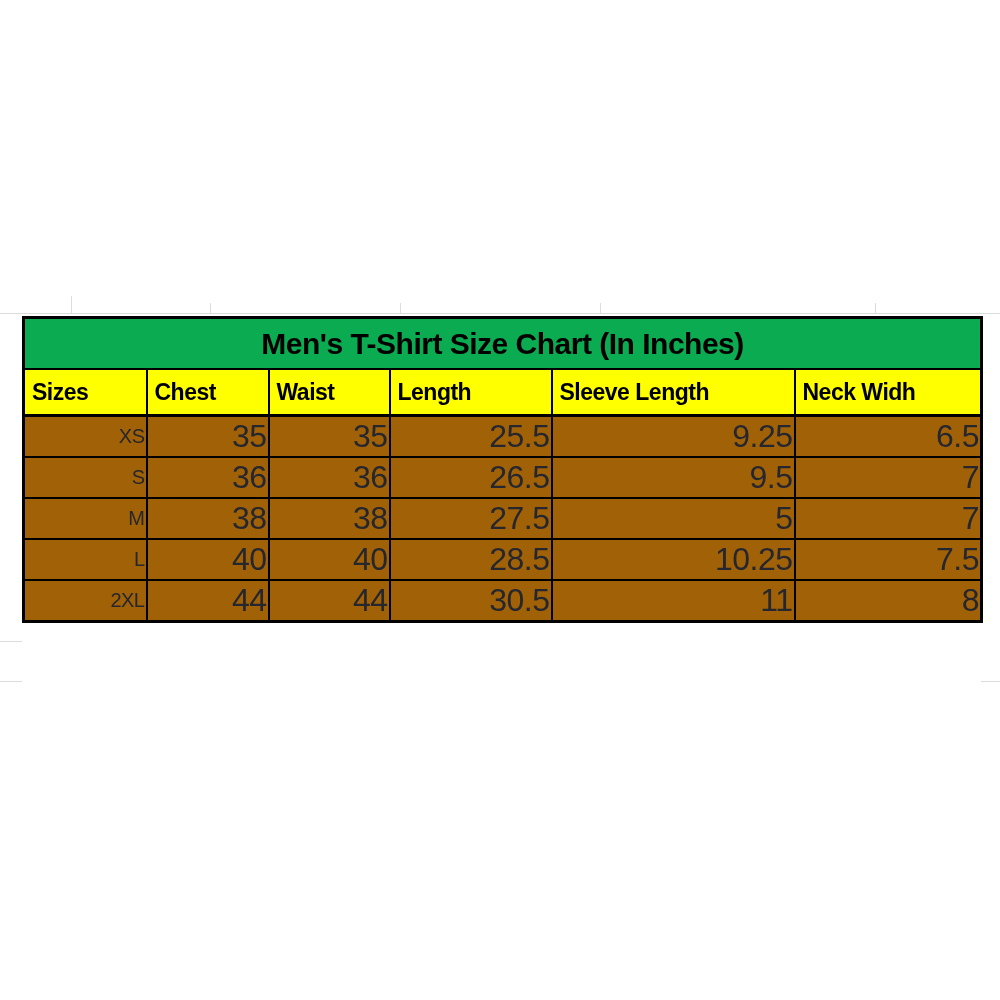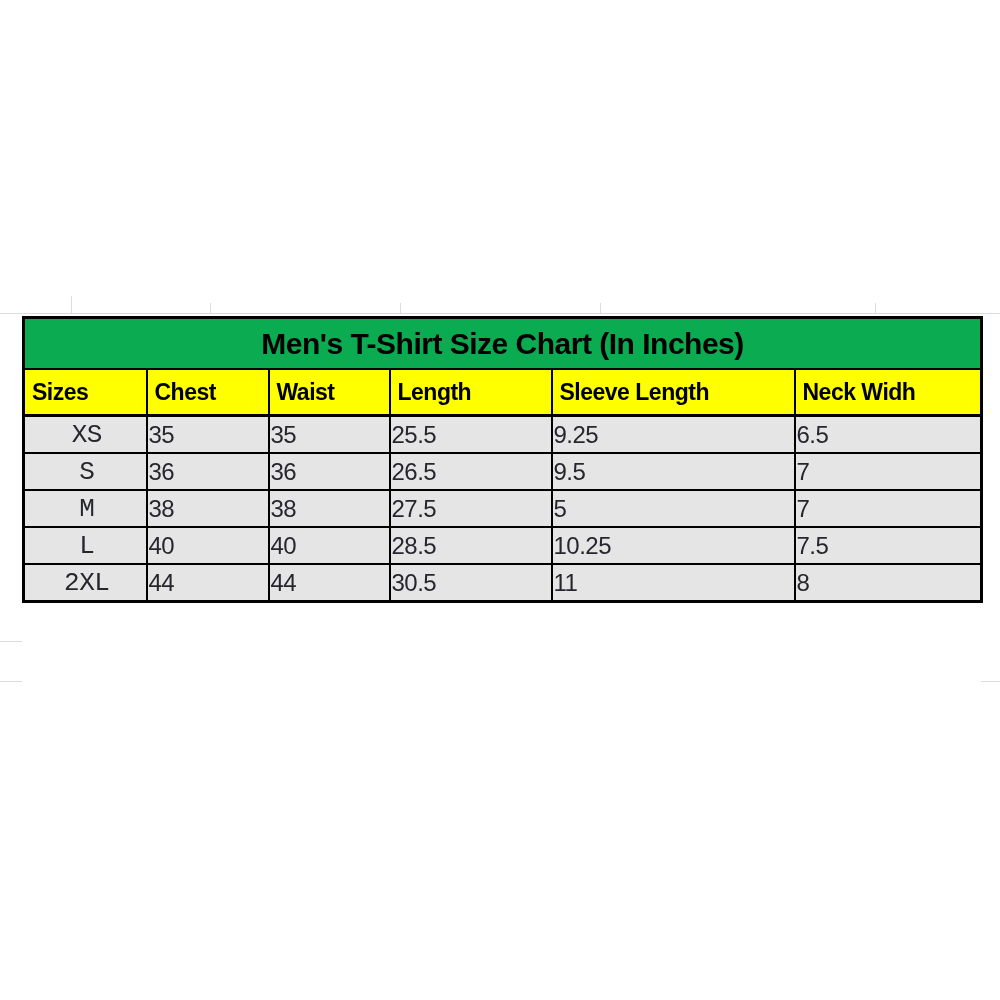--- a/index.html
+++ b/index.html
@@ -29,21 +29,21 @@
   .gl-bottom-left  { left: 0;    top: 681px; width: 22px;   height: 1px; }
   .gl-bottom-right { left: 981px;top: 681px; width: 19px;   height: 1px; }
 
   table.size-chart {
     position: absolute;
     left: 22px;
     top: 316px;
     width: 958px;
     border-collapse: collapse;
     table-layout: fixed;
-    background: #e5e5e5;
+    background: #a16207;
     border: 3px solid var(--border, #000000);
   }
   table.size-chart th, table.size-chart td {
     border: 2px solid var(--border, #000000);
     overflow: hidden;
     white-space: nowrap;
   }
   th.title-cell {
     background: var(--title-bg, #0bab51);
     color: var(--title-text, #000000);
@@ -60,30 +60,29 @@
     height: 44px;
     font-size: 23px;
     font-weight: bold;
     text-align: left;
     padding: 0 0 0 7px;
     border-bottom-width: 3px;
     letter-spacing: -0.5px;
   }
   tbody td {
     height: 33px;
-    font-size: 24px;
-    text-align: left;
+    font-size: 32px;
+    text-align: right;
     color: var(--data-text, #26262e);
     letter-spacing: -0.5px;
   }
   tbody td:first-child {
-    text-align: center;
+    text-align: right;
     padding-left: 4px;
-    font-size: 26px;
-    font-family: Liberation Mono, monospace;
+    font-size: 20px;
   }
 </style>
 </head>
 <body>
 
 <div class="canvas">
 
   <div class="gridline gl-top"></div>
   <div class="gridline gl-vstub-a"></div>
   <div class="gridline gl-vstub-b"></div>

